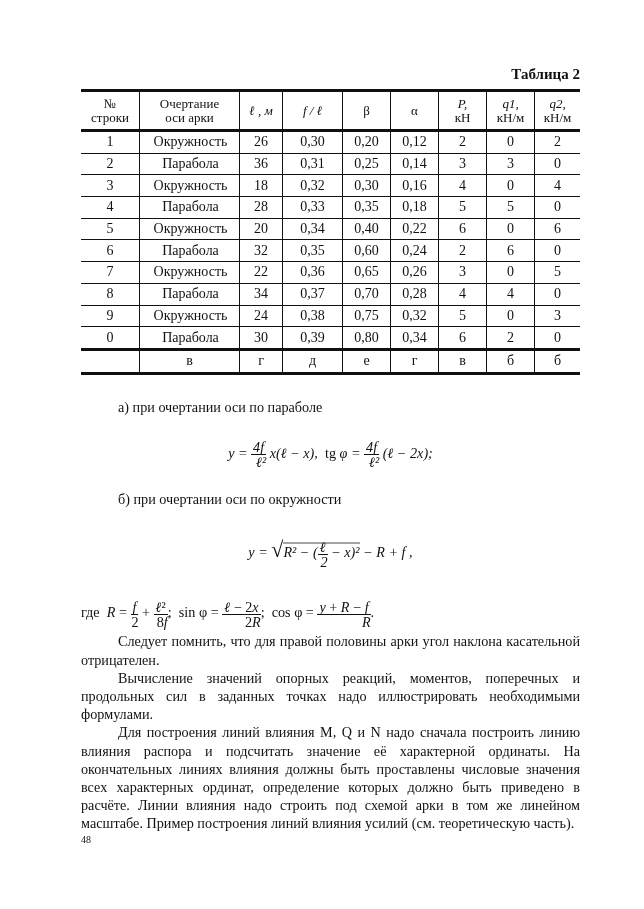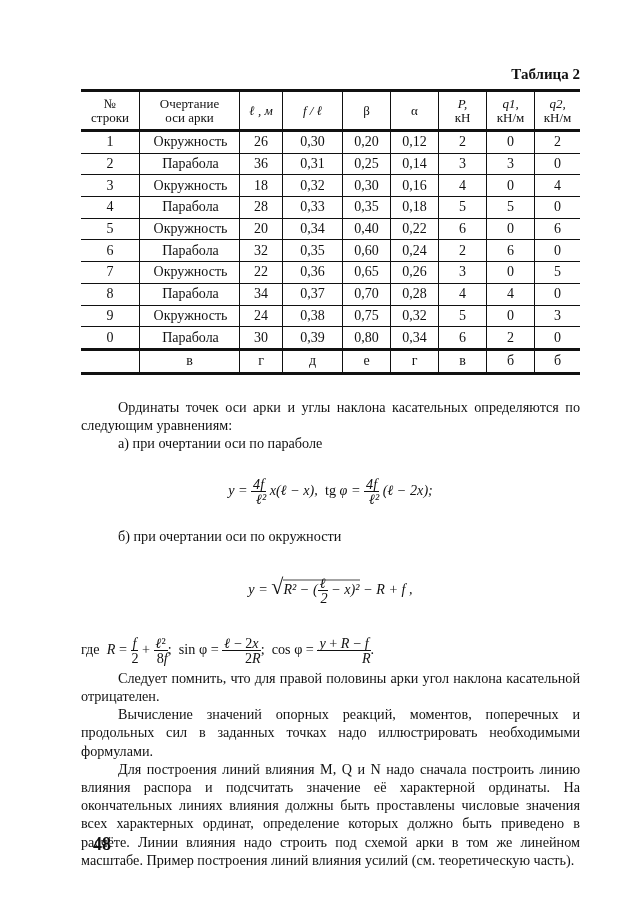--- a/index.html
+++ b/index.html
@@ -16,21 +16,21 @@
   td.shape{text-align:center;padding-left:2px;}
   .it{font-style:italic;}
   .body{position:absolute;left:0;top:398px;width:499px;font-size:14.2px;line-height:18.2px;text-align:justify;}
   p{margin:0;}
   .ind{text-indent:37px;}
   .item{padding-left:37px;}
   .formula{text-align:center;font-style:italic;margin:18px 0;}
   .frac{display:inline-block;vertical-align:middle;text-align:right;line-height:14px;}
   .frac span{display:block;}
   .frac .num{border-bottom:1px solid #111;padding:0 2px;}
-  .pnum{position:absolute;left:12px;top:834px;font-weight:bold;font-size:18px;}
+  .pnum{position:absolute;left:0;top:834px;font-weight:normal;font-size:10px;}
 </style>
 </head>
 <body>
 
 <div class="page">
   <div class="tcap">Таблица 2</div>
 
   <table>
     <thead>
       <tr>
@@ -164,21 +164,20 @@
           <td>е</td>
           <td>г</td>
           <td>в</td>
           <td>б</td>
           <td>б</td>
         </tr>
       </tbody>
   </table>
 
   <div class="body">
-    <p class="ind">Ординаты точек оси арки и углы наклона касательных определяются по следующим уравнениям:</p>
     <p class="item">а)  при очертании оси по параболе</p>
     <div class="formula" style="height:38px;line-height:38px;">
       y = <span class="frac"><span class="num">4f</span><span>ℓ²</span></span> x(ℓ − x),&nbsp; <span style="font-style:normal">tg</span> φ = <span class="frac"><span class="num">4f</span><span>ℓ²</span></span> (ℓ − 2x);
     </div>
     <p class="item">б)  при очертании оси по окружности</p>
     <div class="formula" style="height:48px;line-height:48px;">
       y = <span style="font-size:22px;font-style:normal">√</span><span style="border-top:2px solid #a3a3a3;">R² − (<span class="frac"><span class="num">ℓ</span><span>2</span></span> − x)²</span> − R + f ,
     </div>
     <div style="height:40px;line-height:40px;">
       где&nbsp; <i>R</i> = <span class="frac"><span class="num"><i>f</i></span><span>2</span></span> + <span class="frac"><span class="num"><i>ℓ</i>²</span><span>8<i>f</i></span></span>;&nbsp; sin φ = <span class="frac"><span class="num"><i>ℓ</i> − 2<i>x</i></span><span>2<i>R</i></span></span>;&nbsp; cos φ = <span class="frac"><span class="num"><i>y</i> + <i>R</i> − <i>f</i></span><span><i>R</i></span></span>.

